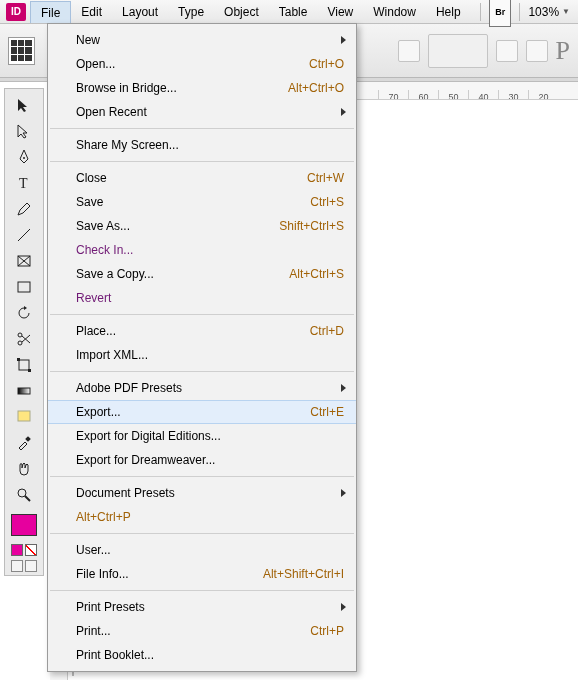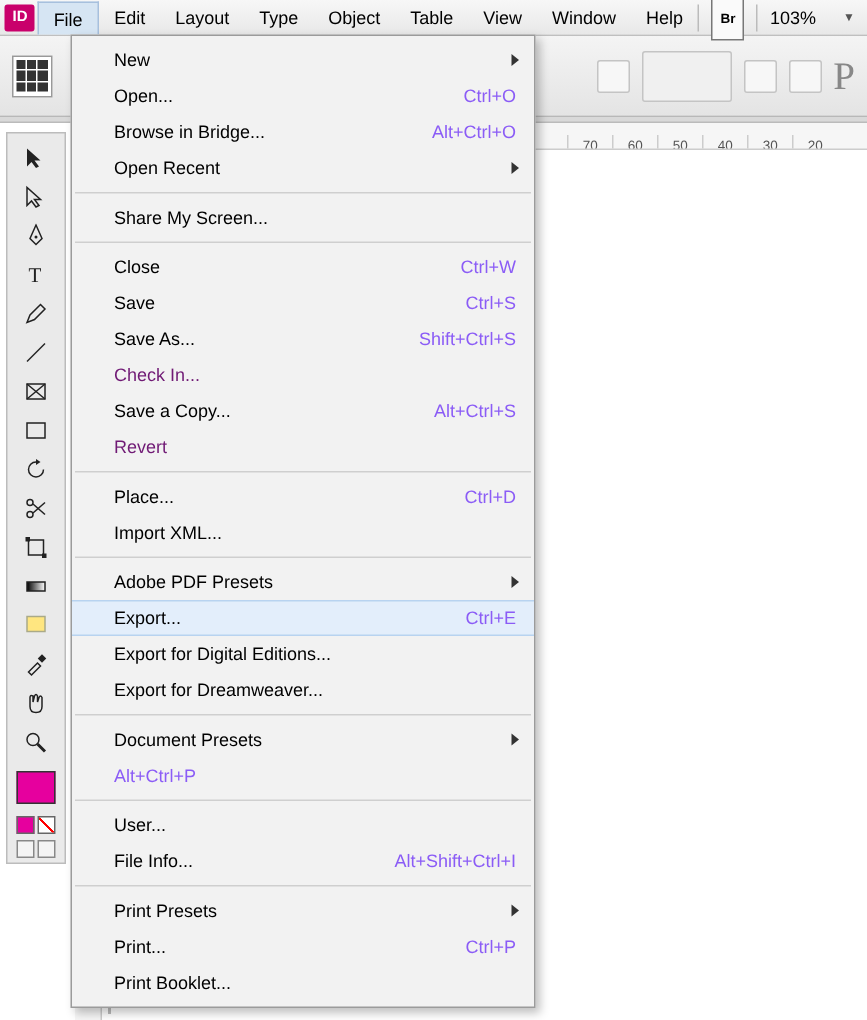--- a/index.html
+++ b/index.html
@@ -55,21 +55,21 @@
     padding-right: 8px;
     gap: 8px;
   }
   .br-box {
     width: 22px;height:30px;border:1px solid #777;
     display:flex;align-items:center;justify-content:center;
     font-size: 9px;font-weight:bold;
     background:#fafafa;
   }
   .vsep { width:1px;height:18px;background:#bbb; }
-  .zoom { display:flex;align-items:center;gap:18px;font-size:12px;}
+  .zoom { display:flex;align-items:center;gap:3px;font-size:12px;}
   .zoom .arrow { font-size:8px;color:#555;}
 
   
   .toolstrip {
     height: 54px;
     background: linear-gradient(#f4f4f4,#e4e4e4);
     border-bottom:1px solid #b8b8b8;
     display:flex;
     align-items:center;
     gap:6px;
@@ -165,21 +165,21 @@
     cursor:default;
     position:relative;
   }
   .dd-item.highlight {
     background:#e3eefb;
     border-top:1px solid #b8d3f0;
     border-bottom:1px solid #b8d3f0;
     height:24px;
   }
   .dd-item .label { flex:1; }
-  .dd-item .shortcut { color:#8b5cf6; font-size:12px;}
+  .dd-item .shortcut { color:#a16207; font-size:12px;}
   .dd-item.disabled { color:#701a75; }
   .dd-item .sub-arrow {
     position:absolute;right:10px;top:50%;transform:translateY(-50%);
     width:0;height:0;border-top:4px solid transparent;border-bottom:4px solid transparent;border-left:5px solid #333;
   }
   .dd-sep {
     height:1px;background:#cfcfcf;margin:4px 2px;
   }
 
   

